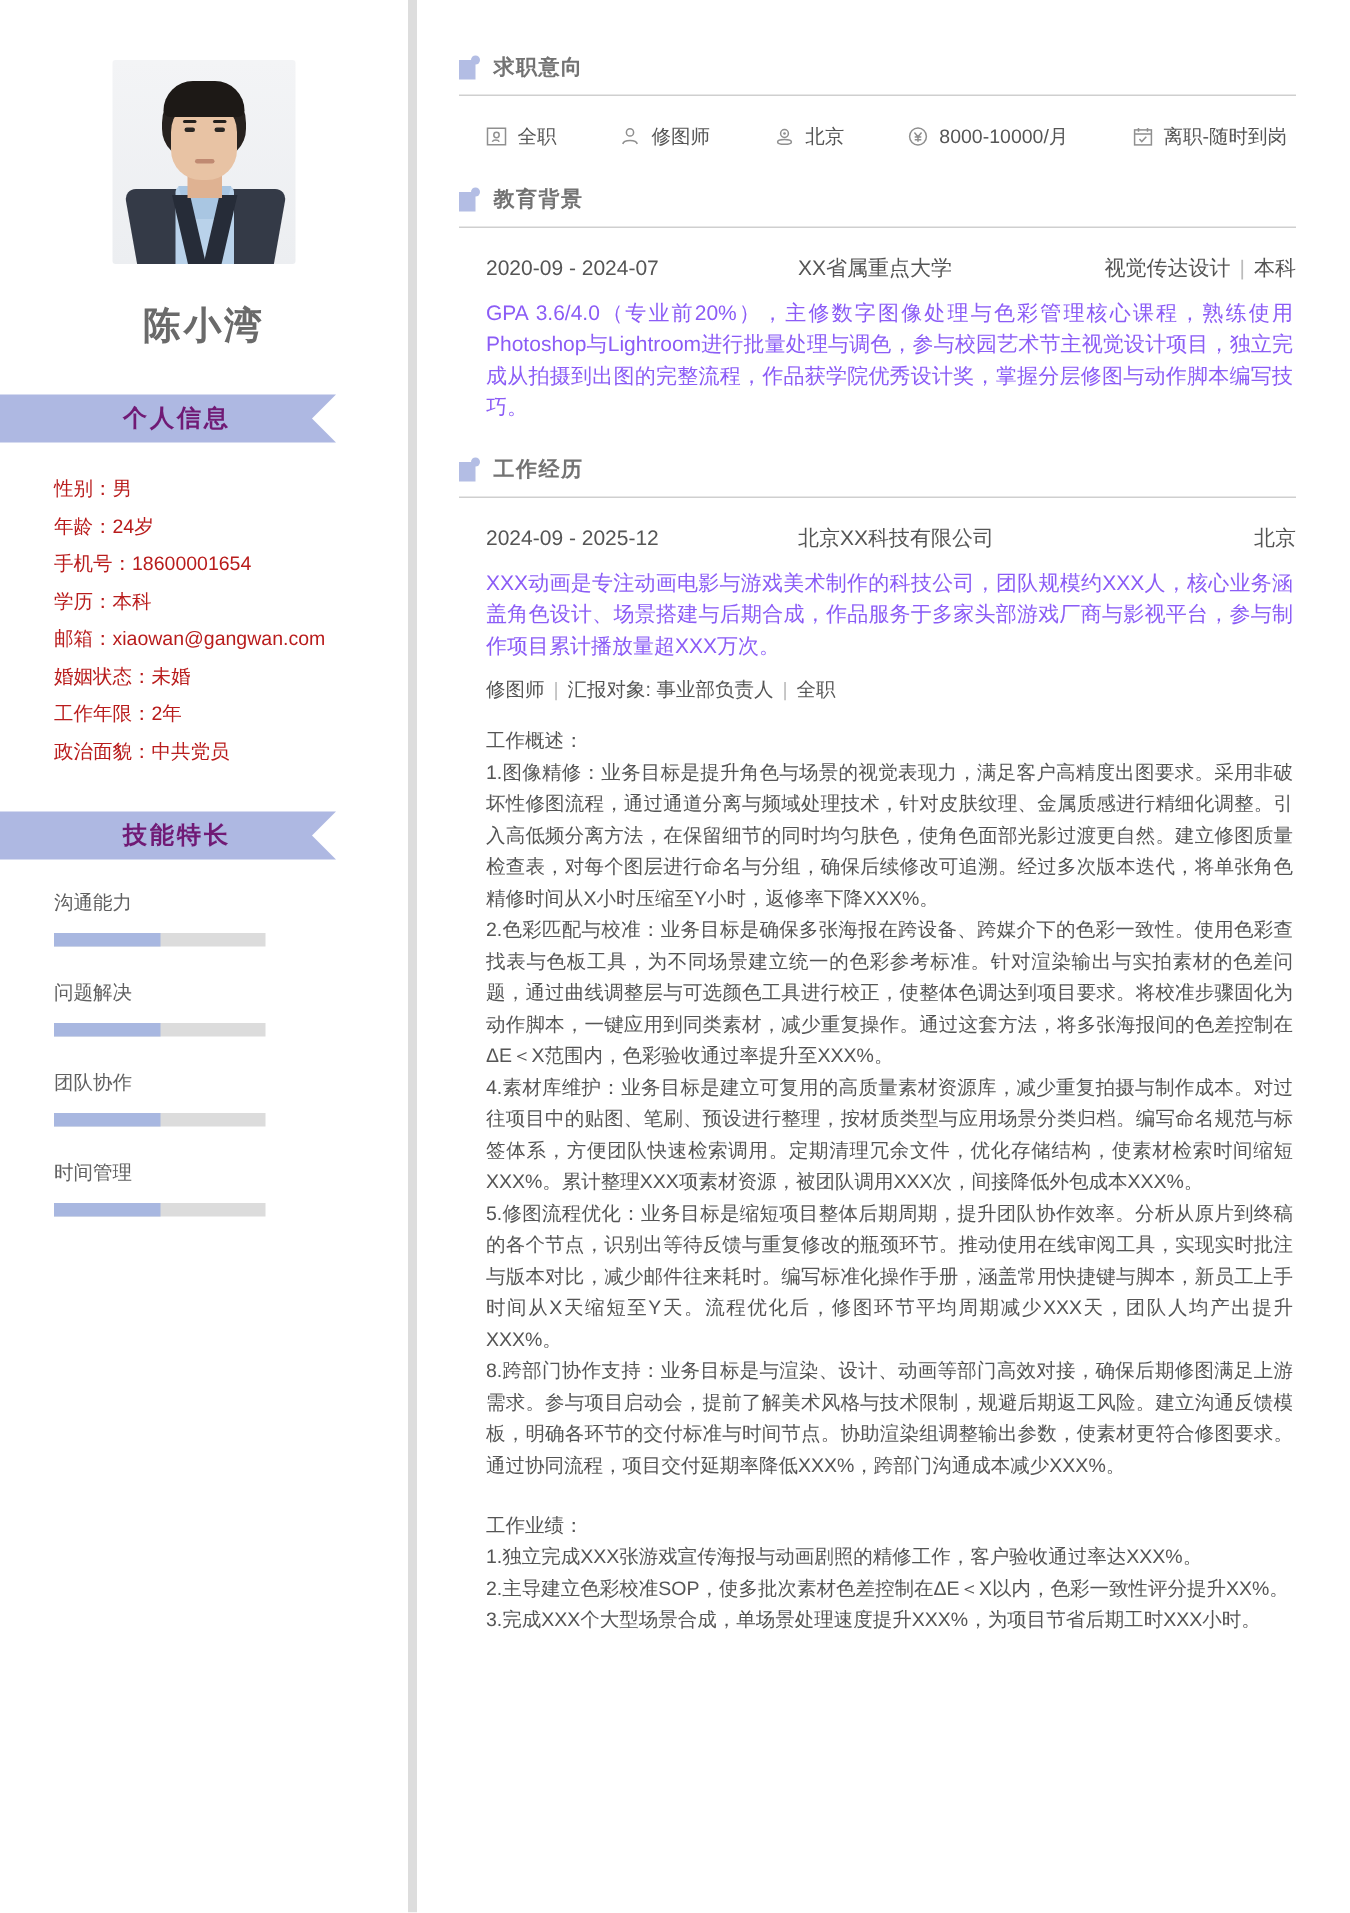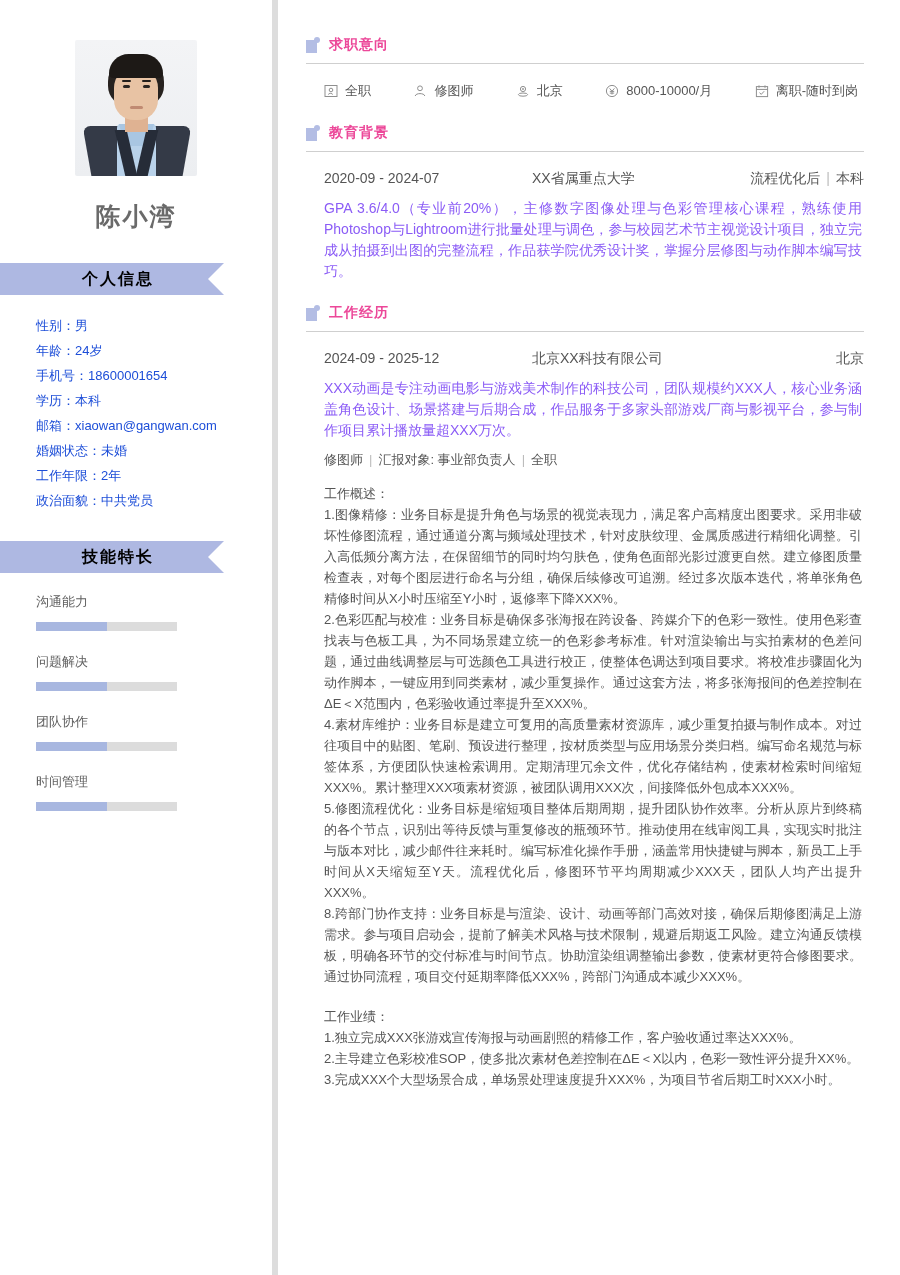--- a/index.html
+++ b/index.html
@@ -56,41 +56,41 @@
     position: relative; height: 32px; margin-top: 30px;
     width: 208px; background: #aeb8e2;
     display: flex; align-items: center; justify-content: center;
   }
   .ribbon::after {
     content: ""; position: absolute; left: 208px; top: 0;
     border-top: 16px solid #aeb8e2; border-bottom: 16px solid #aeb8e2;
     border-right: 16px solid transparent;
   }
   .ribbon-text {
-    color: #000000; font-size: 16px; font-weight: 700; letter-spacing: 2px;
+    color: #701a75; font-size: 16px; font-weight: 700; letter-spacing: 2px;
     padding-left: 28px;
   }
 
   .info-list { padding: 18px 0 0 36px; }
-  .info-item { font-size: 13px; color: #1d4ed8; line-height: 25px; }
+  .info-item { font-size: 13px; color: #b91c1c; line-height: 25px; }
 
   .skills { padding: 20px 0 0 36px; }
   .skill { margin-bottom: 22px; }
   .skill-label { font-size: 13px; color: #606060; margin-bottom: 11px; }
   .skill-track { width: 141px; height: 9px; background: #dcdcdc; }
   .skill-fill { height: 9px; background: #a8b7e0; }
 
   
   .main { flex: 1; padding: 36px 36px 0 34px; }
   .section { margin-bottom: 4px; }
   .sec-head { display: flex; align-items: center; gap: 9px; }
   .sec-icon { position: relative; width: 14px; height: 16px; }
   .sec-icon .sq { position: absolute; left: 0; top: 3px; width: 11px; height: 13px; background: #b3bde4; }
   .sec-icon .dot { position: absolute; right: 0; top: 0; width: 6px; height: 6px; border-radius: 50%; background: #b3bde4; }
-  .sec-title { font-size: 14px; font-weight: 700; color: #ec4899; letter-spacing: 1px; }
+  .sec-title { font-size: 14px; font-weight: 700; color: #737373; letter-spacing: 1px; }
   .sec-rule { height: 1px; background: #cfcfcf; margin-top: 9px; }
 
   .intent-row {
     display: flex; align-items: center; padding: 18px 6px 20px 18px;
     gap: 0; justify-content: space-between;
   }
   .intent-item { display: flex; align-items: center; gap: 7px; font-size: 13px; color: #555; white-space: nowrap; }
   .intent-item svg { display: block; }
 
   .row-3 {
@@ -255,21 +255,21 @@
             <span class="dot"></span>
           </span>
         <span class="sec-title">教育背景</span>
       </div>
       <div class="sec-rule"></div>
 
       <div class="row-3">
         <span class="c1">2020-09 - 2024-07</span>
         <span class="c2">XX省属重点大学</span>
         <span class="c3">
-          <span>流程优化后</span><span class="sep">|</span><span>本科</span>
+          <span>视觉传达设计</span><span class="sep">|</span><span>本科</span>
         </span>
       </div>
       <div class="para">GPA 3.6/4.0（专业前20%），主修数字图像处理与色彩管理核心课程，熟练使用Photoshop与Lightroom进行批量处理与调色，参与校园艺术节主视觉设计项目，独立完成从拍摄到出图的完整流程，作品获学院优秀设计奖，掌握分层修图与动作脚本编写技巧。</div>
     </section>
 
     <section class="section" style="margin-top:22px;">
       <div class="sec-head">
         <span class="sec-icon">
             <span class="sq"></span>
             <span class="dot"></span>

